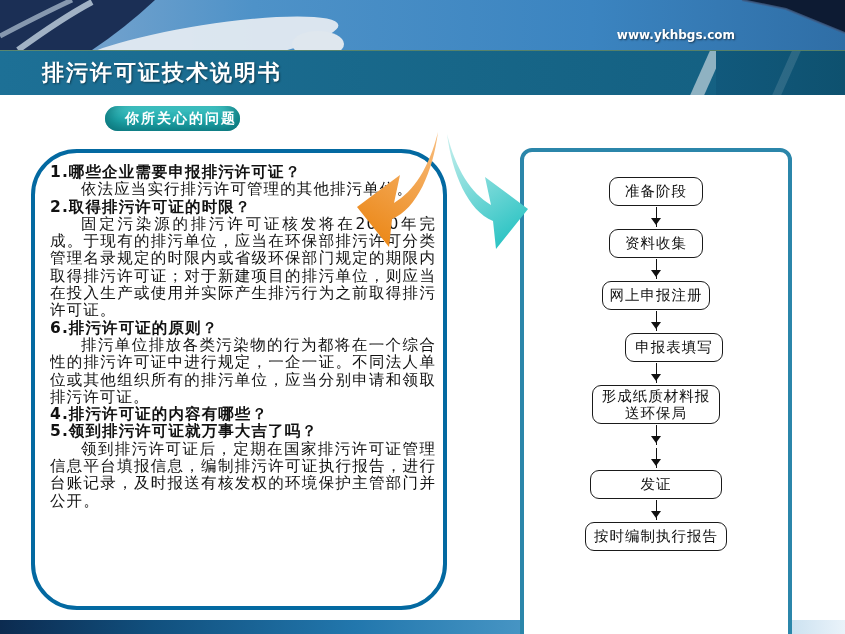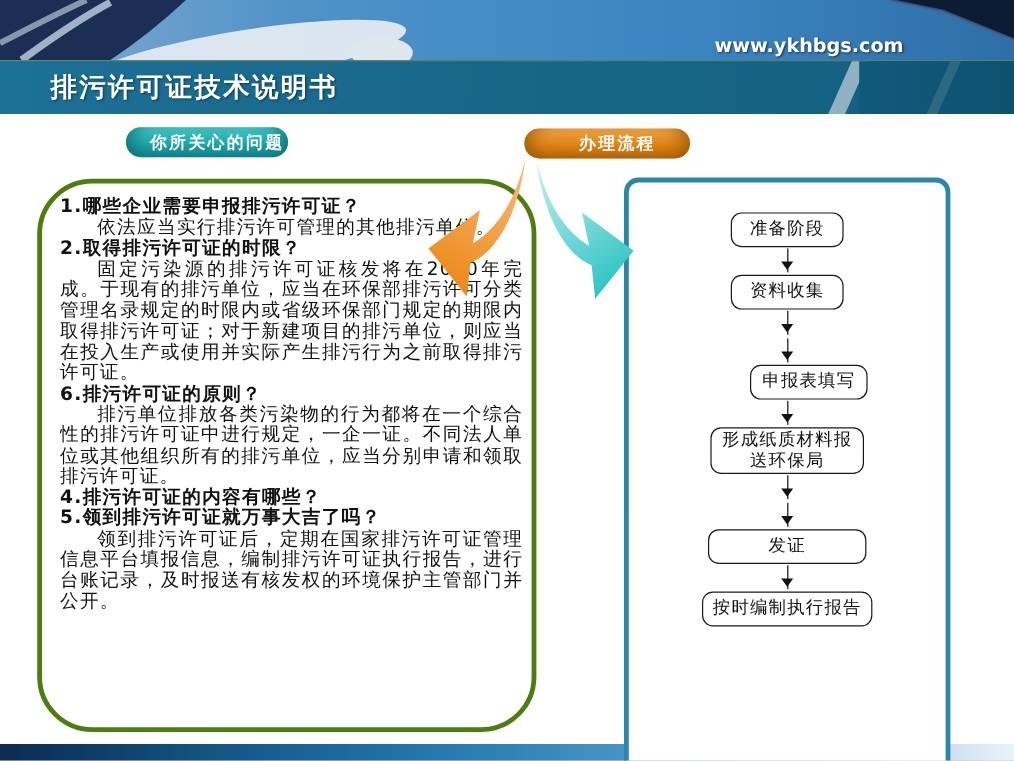--- a/index.html
+++ b/index.html
@@ -29,21 +29,21 @@
     position:absolute;top:0;left:782px;width:9px;height:100%;
     background:rgba(255,255,255,.12);transform:skewX(-24deg);
   }
   .page-title{
     position:absolute;left:42px;top:50%;transform:translateY(-50%);
     color:#ffffff;font-size:22px;font-weight:bold;letter-spacing:2px;
     font-family:"DejaVu Serif","Liberation Serif",serif;
     text-shadow:1px 1px 2px rgba(0,0,0,.45);white-space:nowrap;z-index:3;
   }
   .website{
-    position:absolute;top:28px;right:92px;color:#ffffff;font-size:16px;
+    position:absolute;top:28px;right:110px;color:#ffffff;font-size:12px;
     font-weight:bold;text-shadow:1px 1px 2px rgba(0,0,0,.55);z-index:3;
   }
   
   .pill{
     position:absolute;height:25px;border-radius:13px;color:#fff;
     font-size:14px;font-weight:bold;letter-spacing:2px;
     display:flex;align-items:center;justify-content:center;z-index:4;padding-left:17px;
   }
   .pill-teal{
     left:105px;top:106px;width:135px;
@@ -51,21 +51,21 @@
     box-shadow:inset 14px 0 16px -10px #0c747a, inset -14px 0 16px -10px #0c747a;
   }
   .pill-orange{
     left:437px;top:107px;width:138px;
     background:linear-gradient(180deg,#f3a848,#dd8317 55%,#b66607);
     box-shadow:inset 14px 0 16px -10px #9c5a06, inset -14px 0 16px -10px #9c5a06;
   }
   
   .faq-panel{
     position:absolute;left:31px;top:149px;width:416px;height:461px;
-    border:4px solid #4d7c0f;border-radius:46px;background:#fff;z-index:2;
+    border:4px solid #0369a1;border-radius:46px;background:#fff;z-index:2;
   }
   .faq-text{
     position:absolute;left:15px;right:7px;top:11px;bottom:6px;
     font-size:15.5px;line-height:17.3px;letter-spacing:1.1px;
     color:#111;text-align:justify;overflow:hidden;
   }
   .faq-text p{margin:0;}
   .faq-text .q{font-weight:bold;}
   .faq-text .a{text-indent:2em;}
   
@@ -138,21 +138,20 @@
   <div class="website">www.ykhbgs.com</div>
 
   <div class="titlebar">
     <div class="slash"></div>
     <div class="right-seg"></div>
     <div class="slash2"></div>
     <div class="page-title">排污许可证技术说明书</div>
   </div>
 
   <div class="pill pill-teal">你所关心的问题</div>
-  <div class="pill pill-orange">办理流程</div>
 
   <div class="faq-panel">
     <div class="faq-text">
         <p class="q">1.哪些企业需要申报排污许可证？</p>
         <p class="a">依法应当实行排污许可管理的其他排污单位。</p>
         <p class="q">2.取得排污许可证的时限？</p>
         <p class="a">固定污染源的排污许可证核发将在2020年完成。于现有的排污单位，应当在环保部排污许可分类管理名录规定的时限内或省级环保部门规定的期限内取得排污许可证；对于新建项目的排污单位，则应当在投入生产或使用并实际产生排污行为之前取得排污许可证。</p>
         <p class="q">6.排污许可证的原则？</p>
         <p class="a">排污单位排放各类污染物的行为都将在一个综合性的排污许可证中进行规定，一企一证。不同法人单位或其他组织所有的排污单位，应当分别申请和领取排污许可证。</p>
         <p class="q">4.排污许可证的内容有哪些？</p>
@@ -160,20 +159,21 @@
         <p class="a">领到排污许可证后，定期在国家排污许可证管理信息平台填报信息，编制排污许可证执行报告，进行台账记录，及时报送有核发权的环境保护主管部门并公开。</p>
       </div>
   </div>
 
   <div class="flow-panel">
     <div class="flow-chart">
         <div class="step s1">准备阶段</div>
         <div class="connector"></div>
         <div class="step s2">资料收集</div>
         <div class="connector"></div>
+        <div class="step s3">网上申报注册</div>
         <div class="connector"></div>
         <div class="step s4">申报表填写</div>
         <div class="connector"></div>
         <div class="step s5">形成纸质材料报送环保局</div>
         <div class="connector"></div>
         <div class="connector"></div>
         <div class="step s7">发证</div>
         <div class="connector"></div>
         <div class="step s8">按时编制执行报告</div>
       </div>

